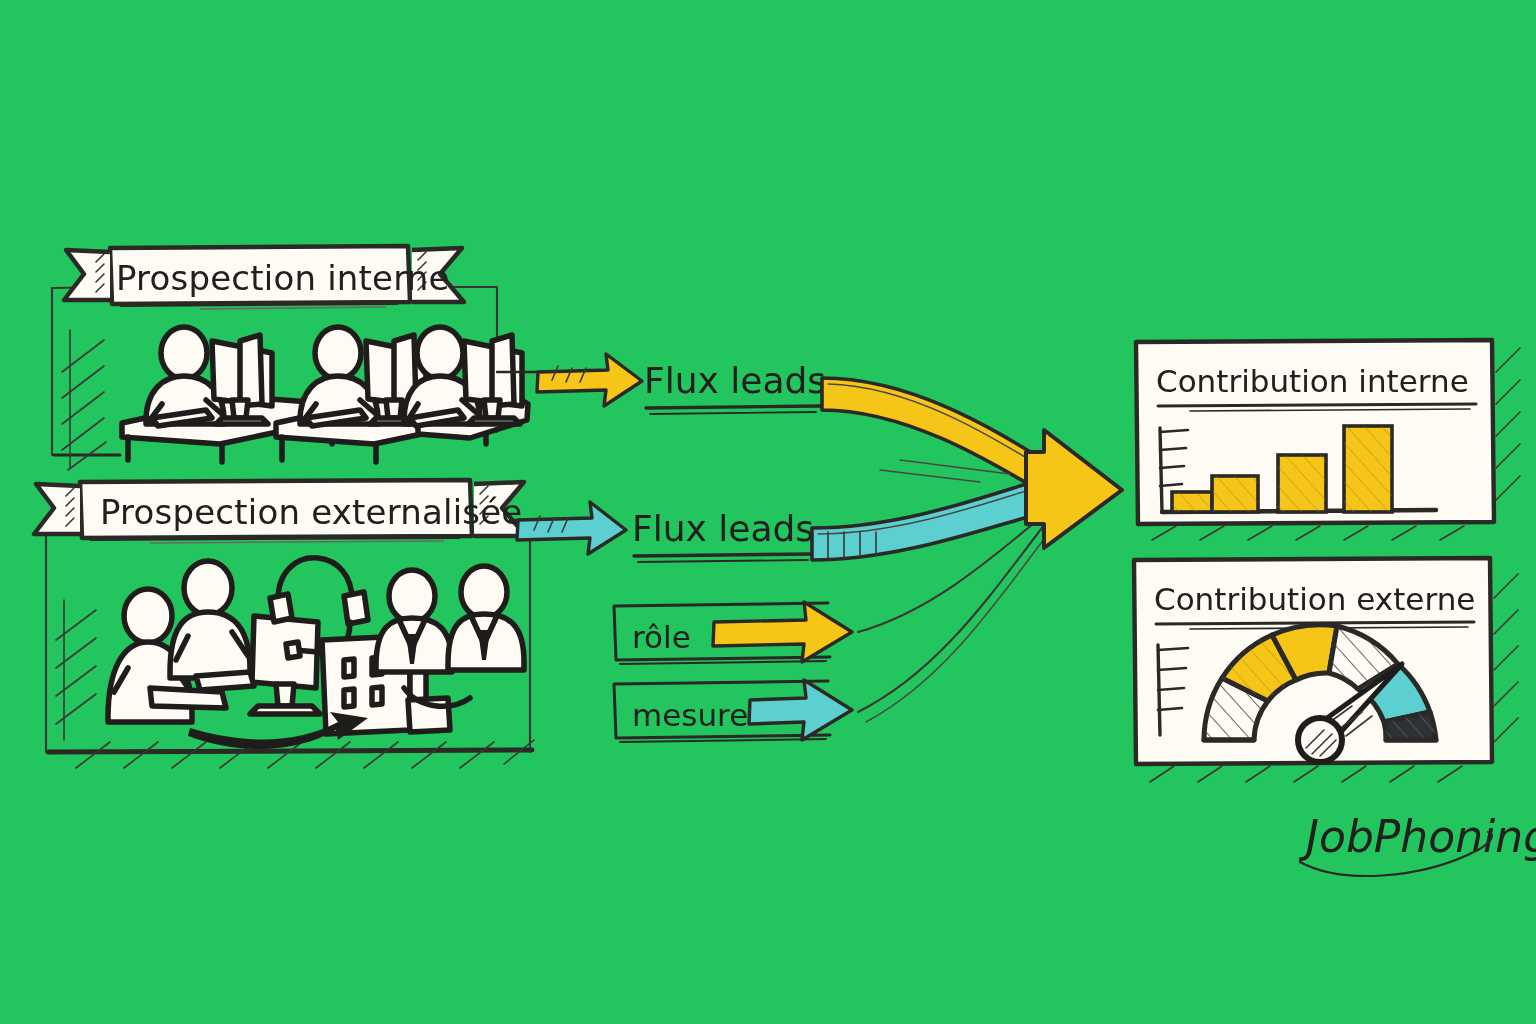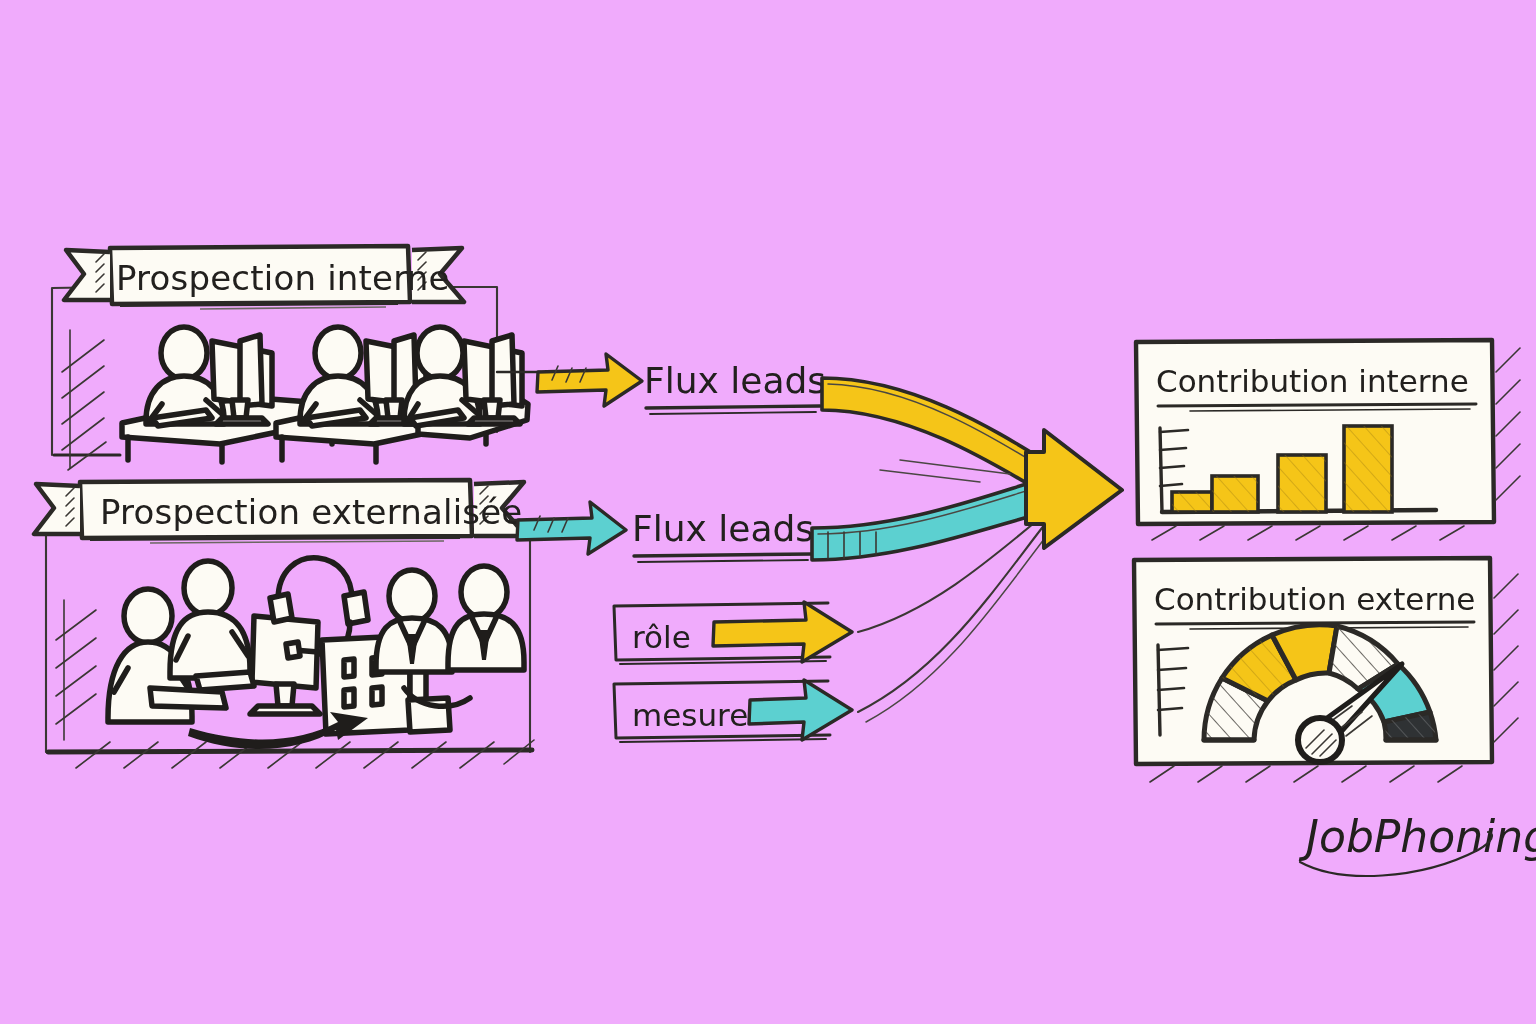--- a/index.html
+++ b/index.html
@@ -9,21 +9,21 @@
   }
   body {
     width: 1536px; height: 1024px;
     font-family: "DejaVu Sans", sans-serif;
     overflow: hidden;
     position: relative;
   }
   #stage {
     position: relative;
     width: 1536px; height: 1024px;
-    background: #f0abfc;
+    background: #22c55e;
   }
   #stage svg.layer {
     position: absolute; top: 0; left: 0;
     width: 1536px; height: 1024px;
   }
   .htext {
     font-family: "DejaVu Sans", sans-serif;
     fill: #22201e;
   }
   .label-banner { font-size: 34px; letter-spacing: .2px; }

